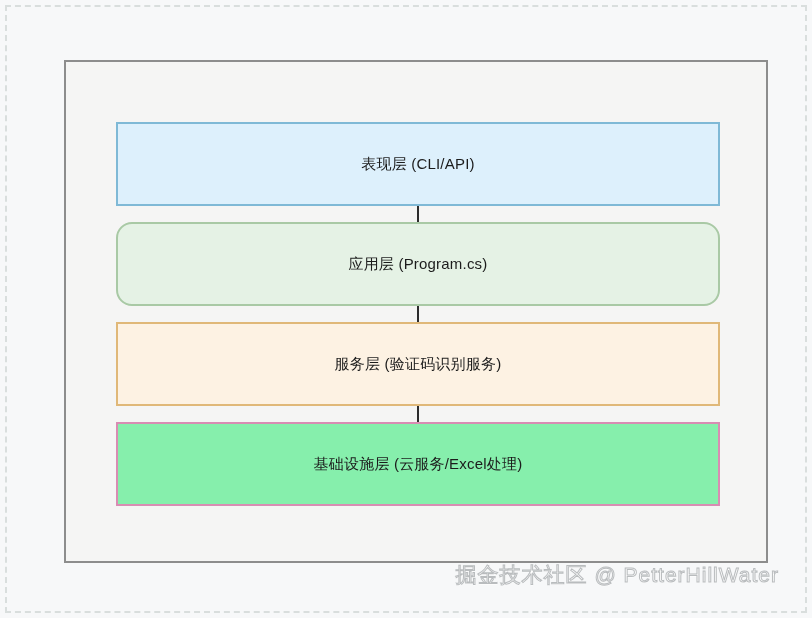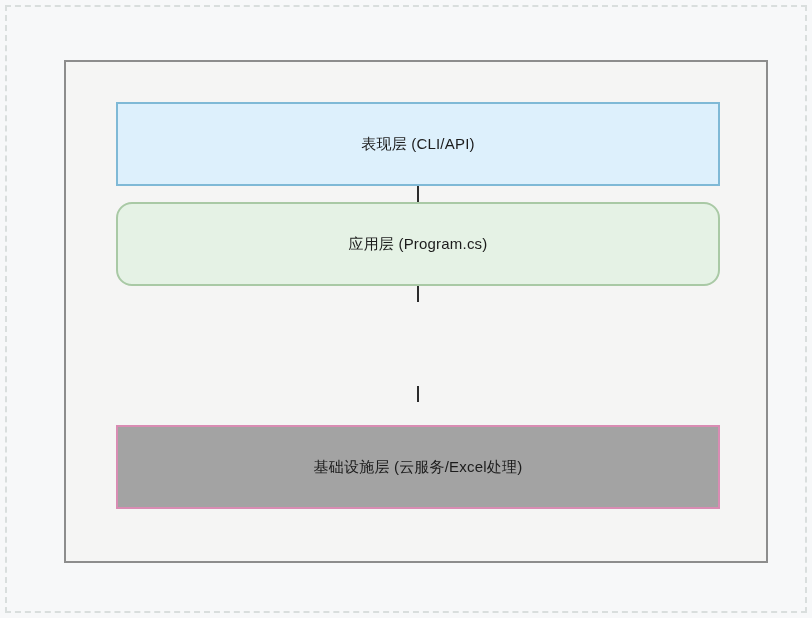--- a/index.html
+++ b/index.html
@@ -36,21 +36,21 @@
     height: 503px;
     box-sizing: border-box;
     border: 2px solid #8d8d8d;
     background: #f5f5f4;
   }
 
   
   #layer-stack {
     position: absolute;
     left: 50px;
-    top: 40px;
+    top: 60px;
     width: 604px;
     height: 385px;
   }
 
   .layer-box {
     position: absolute;
     left: 0;
     width: 604px;
     height: 84px;
     box-sizing: border-box;
@@ -103,23 +103,27 @@
       </div>
 
       <div class="connector" style="top: 84px; background: rgb(43, 43, 43);"></div>
 
       <div class="layer-box" style="top: 100px; background: rgb(229, 242, 229); border-color: rgb(169, 201, 165); border-radius: 16px;">
         <span class="layer-label">应用层 (Program.cs)</span>
       </div>
 
       <div class="connector" style="top: 184px; background: rgb(43, 43, 43);"></div>
 
+      <div class="layer-box" style="top: 200px; background: rgb(253, 242, 227); border-color: rgb(224, 184, 120);">
+        <span class="layer-label">服务层 (验证码识别服务)</span>
+      </div>
 
       <div class="connector" style="top: 284px; background: rgb(43, 43, 43);"></div>
 
-      <div class="layer-box" style="top: 300px; background: #a3a3a3; border-color: rgb(217, 140, 179); margin-top: 23px;">
+      <div class="layer-box" style="top: 300px; background: #86efac; border-color: rgb(217, 140, 179);">
         <span class="layer-label">基础设施层 (云服务/Excel处理)</span>
       </div>
 
     </div>
   </div>
 
+  <div id="watermark" style="-webkit-text-stroke: 1px rgb(185, 188, 190);">掘金技术社区 @ PetterHillWater</div>
 </div>
 
 </body></html>

